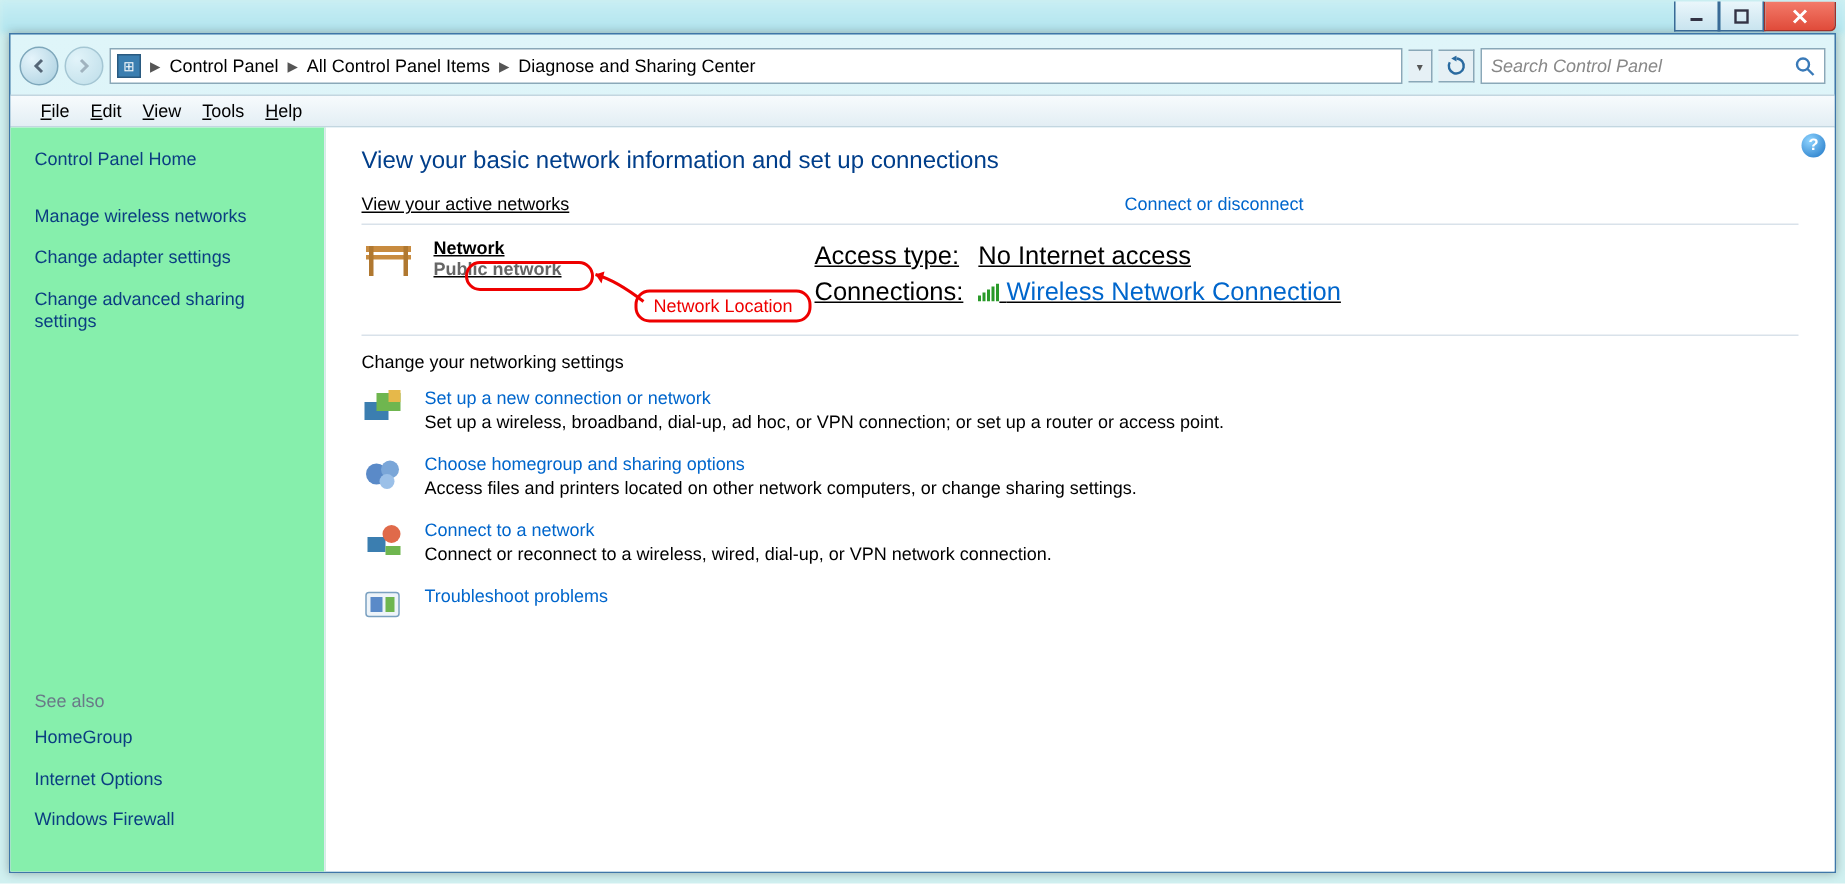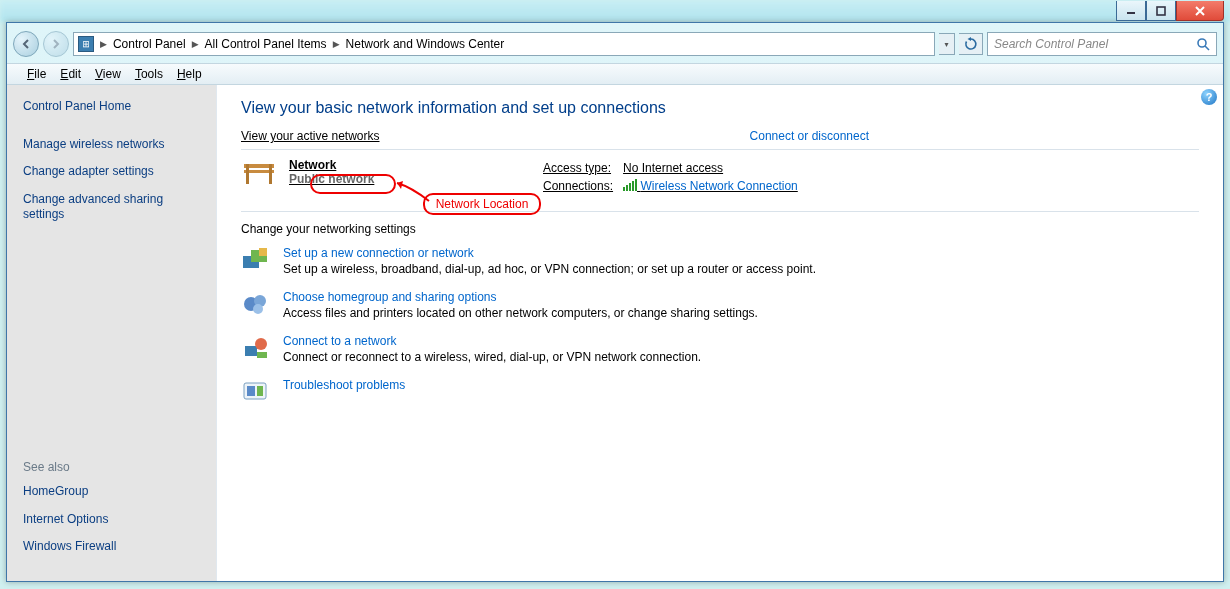--- a/index.html
+++ b/index.html
@@ -29,40 +29,40 @@
   .smalldrop{width:16px;height:22px;border:1px solid #8aa8b8;border-left:none;background:#e6f0f5;display:flex;align-items:center;justify-content:center;color:#555;font-size:8px;}
   .searchbox { width:230px; height:24px; background:#fff; border:1px solid #8aa8b8; display:flex; align-items:center; padding:11px 6px; color:#888; font-style:italic; justify-content:space-between; }
 
   
   .menubar { position:absolute; top:40px; left:0; right:0; height:22px; background:linear-gradient(#f7fbfd,#e3eef4); border-top:1px solid #c3d6e0; border-bottom:1px solid #c3d6e0; display:flex; align-items:center; padding-left:20px; gap:14px; }
   .menuitem { color:#000; }
   .menuitem u{text-decoration:underline;}
 
   
   .client { position:absolute; top:62px; left:0; right:0; bottom:0; background:#fff; display:flex; }
-  .sidebar { width:210px; background:#e5e5e5; border-right:1px solid #e0e8ef; padding:14px 16px; display:flex; flex-direction:column; }
+  .sidebar { width:210px; background:#86efac; border-right:1px solid #e0e8ef; padding:14px 16px; display:flex; flex-direction:column; }
   .sidelink { color:#0b3e82; margin-bottom:12px; cursor:pointer; line-height:1.3; }
   .sidelink.title { color:#0b3e82; font-weight:normal; }
   .seealso { margin-top:auto; }
   .seealso-hdr { color:#6a7a88; margin-bottom:10px; }
 
   .main { flex:1; padding:10px 24px 10px 24px; position:relative; }
   .helpicon { position:absolute; top:4px; right:6px; width:16px;height:16px;border-radius:50%; background:radial-gradient(circle at 35% 30%, #8fd4ff, #1d74c4); color:#fff; font-size:11px; font-weight:bold; display:flex;align-items:center;justify-content:center; }
   h1.pagetitle { color:#003e8a; font-size:16px; font-weight:normal; margin:4px 0 12px 0; }
   .sectionlabel{color:#000;}
   .activenet-row{display:flex; align-items:flex-start; margin-top:8px;}
   .actleft{display:flex; gap:12px; width:300px;}
   .bench{width:36px;height:28px;}
   .netname{font-weight:bold;}
   .nettype{color:#666; font-weight:bold;}
   
   .anno-circle{position:absolute; border:2px solid #e00; border-radius:12px; pointer-events:none;}
   .anno-rect{position:absolute; border:2px solid #e00; border-radius:10px; pointer-events:none; display:flex;align-items:center;justify-content:center; color:#e00;}
   .anno-arrow{position:absolute; pointer-events:none;}
-  .conrt{font-size:12px;}
+  .conrt{font-size:17px;}
   .conrt td{padding:1px 8px 1px 0; vertical-align:top;}
   .link{color:#0066cc; cursor:pointer;}
   .connect-link{color:#0066cc; cursor:pointer; position:absolute; }
   .signal{display:inline-block; vertical-align:middle;}
   hr.sep{border:none;border-top:1px solid #d9e2ea;margin:14px 0 10px 0;}
   .task{display:flex; gap:14px; margin:10px 0 14px 0;}
   .taskicon{width:28px;height:28px; flex:none; display:flex;align-items:center;justify-content:center;}
   .tasktitle{color:#0066cc; cursor:pointer;}
   .taskdesc{color:#000; margin-top:2px;}
 </style>
@@ -101,21 +101,21 @@
           <path d="M4 2 L8 6 L4 10" stroke="#789" stroke-width="2" fill="none"></path>
         </svg>
       </div>
     <div class="addrbar">
       <span class="cp-icon">⊞</span>
       <span class="addrsep">▶</span>
       <span class="addrseg">Control Panel</span>
       <span class="addrsep">▶</span>
       <span class="addrseg">All Control Panel Items</span>
       <span class="addrsep">▶</span>
-      <span class="addrseg">Network and Windows Center</span>
+      <span class="addrseg">Diagnose and Sharing Center</span>
     </div>
     <div class="smalldrop">▾</div>
     <div class="refresh">
         <svg width="14" height="14">
           <path d="M7 2 A5 5 0 1 1 2.5 4.5" fill="none" stroke="#2a6aa0" stroke-width="1.6"></path>
           <path d="M7 0 L7 4 L3.5 2 Z" fill="#2a6aa0"></path>
         </svg>
       </div>
     <div class="searchbox">
       <span>Search Control Panel</span>

